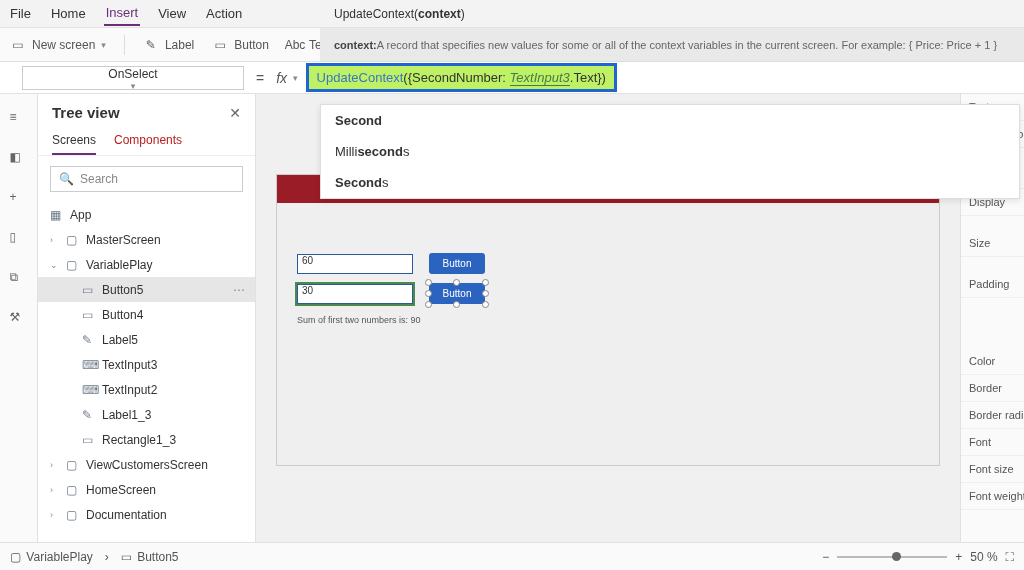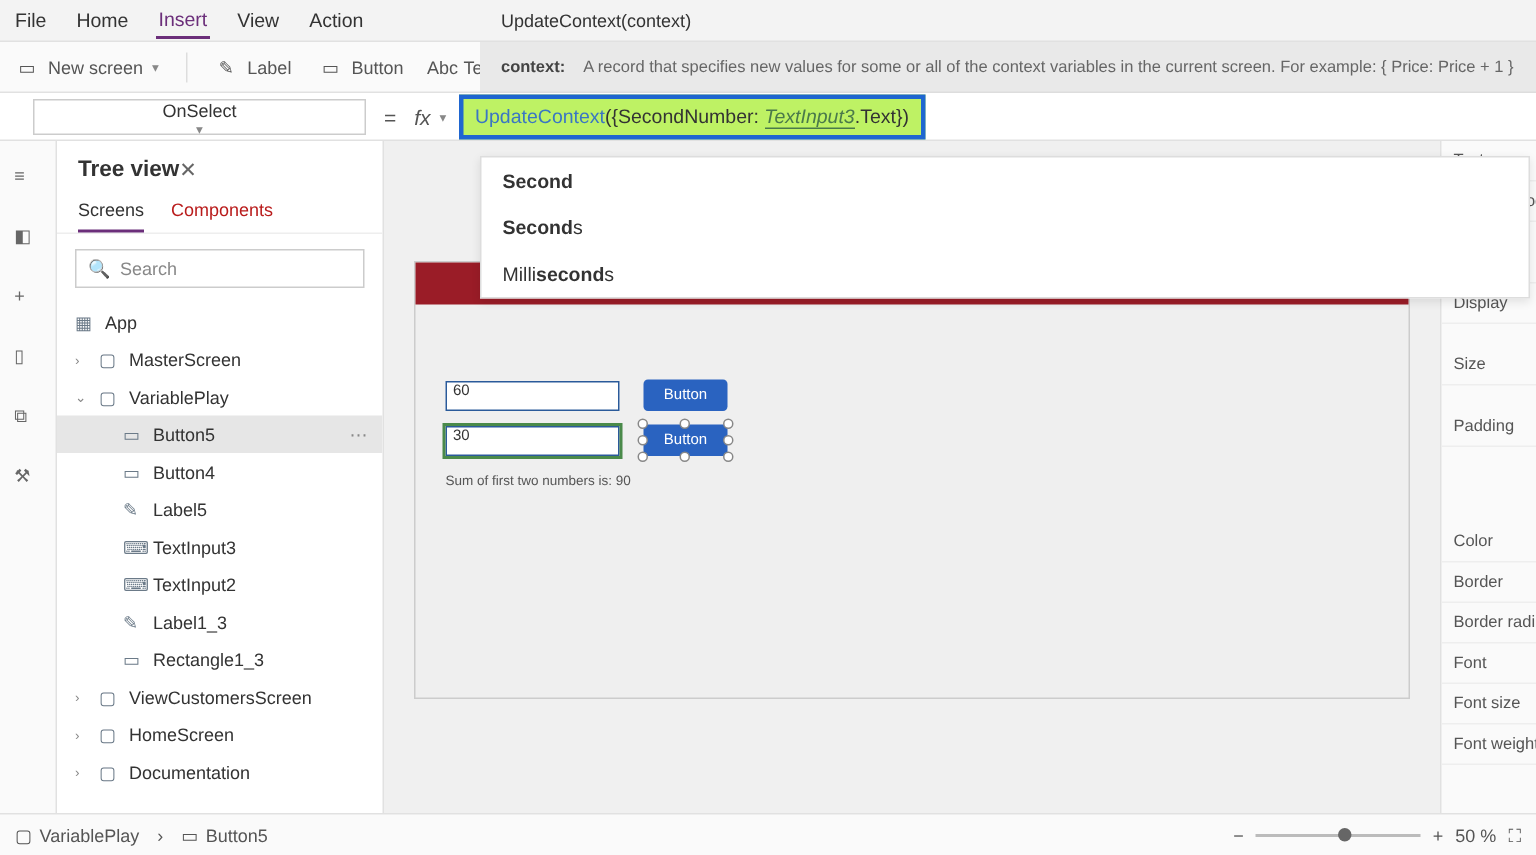--- a/index.html
+++ b/index.html
@@ -18,34 +18,34 @@
   .formula-row { display: flex; align-items: center; height: 32px; background: #fff; border-bottom: 1px solid #e1e1e1; }
   .prop-select { width: 222px; height: 24px; margin-left: 22px; border: 1px solid #ccc; display: flex; align-items: center; justify-content: space-between; padding: 0 8px; font-size: 12px; background: #fff; flex-direction: column; }
   .eq { margin: 0 12px; font-size: 14px; color: #555; }
   .fx { font-style: italic; font-size: 14px; color: #555; margin-right: 6px; }
   .formula-box { border: 3px solid #1f66d0; background: #bef264; padding: 4px 8px; font-family: Consolas, monospace; font-size: 13px; position: relative; }
   .fn-name { color: #3a76c4; }
   .fn-ident { color: #333; }
   .fn-italic { font-style: italic; color: #4a7a4a; border-bottom: 1px solid #4a7a4a; }
   
   .sig-row { position: absolute; left: 320px; top: 0; height: 28px; display: flex; align-items: center; font-size: 12px; color: #333; padding-left: 14px; }
-  .sig-row .pname { font-weight: 400; }
+  .sig-row .pname { font-weight: 700; }
   .help-row { position: absolute; left: 320px; top: 28px; right: 0; height: 34px; display: flex; align-items: center; font-size: 11px; color: #666; background: #e9e9e9; padding: 0 14px; border-bottom: 1px solid #ddd; }
-  .help-row b { color: #444; margin-right: 12px; }
+  .help-row b { color: #444; margin-right: 0; }
   
   .suggest-panel { position: absolute; left: 320px; top: 104px; width: 700px; background: #fff; border: 1px solid #ddd; z-index: 5; box-shadow: 0 2px 6px rgba(0,0,0,0.1); }
   .sugg-item { padding: 8px 14px; font-size: 13px; color: #333; cursor: pointer; }
   .sugg-item b { font-weight: 600; }
   
   .main { position: absolute; top: 94px; left: 0; right: 0; bottom: 28px; display: flex; }
   .railbar { width: 38px; border-right: 1px solid #e1e1e1; background: #fafafa; display: flex; flex-direction: column; align-items: center; padding-top: 16px; gap: 22px; }
   .rail-icon { width: 18px; height: 18px; color: #666; cursor: pointer; }
   
   .treepane { width: 218px; background: #fff; border-right: 1px solid #e1e1e1; display: flex; flex-direction: column; }
-  .treehdr { display: flex; align-items: center; justify-content: flex-start; padding: 10px 14px 6px; }
+  .treehdr { display: flex; align-items: center; justify-content: space-between; padding: 10px 14px 6px; }
   .treehdr h3 { font-size: 15px; font-weight: 600; color: #333; }
   .treeclose { font-size: 14px; color: #666; cursor: pointer; }
   .treetabs { display: flex; gap: 18px; padding: 0 14px; border-bottom: 1px solid #eee; }
   .treetab { font-size: 12px; padding: 6px 0; cursor: pointer; color: #b91c1c; }
   .treetab.active { border-bottom: 2px solid #6b2e7a; color: #333; font-weight: 500; }
   .treesearch { margin: 10px 12px; border: 1px solid #ccc; height: 26px; display: flex; align-items: center; padding: 0 8px; gap: 6px; font-size: 12px; color: #888; }
   .treelist { flex: 1; overflow: auto; }
   .tnode { display: flex; align-items: center; height: 25px; padding-left: 12px; gap: 6px; font-size: 12px; color: #333; cursor: pointer; }
   .tnode.d2 { padding-left: 44px; }
   .tnode.sel { background: #e6e6e6; }
@@ -128,22 +128,22 @@
   <span class="fx">fx</span>
   <span class="chev">▾</span>
   <div style="width:8px"></div>
   <div class="formula-box">
     <span class="fn-name">UpdateContext</span><span class="fn-ident">({</span><span class="fn-ident">SecondNumber: </span><span class="fn-italic">TextInput3</span><span class="fn-ident">.Text})</span>
   </div>
 </div>
 
 <div class="suggest-panel">
   <div class="sugg-item"><b>Second</b></div>
+  <div class="sugg-item"><span>Milli</span><b>second</b><span>s</span></div>
   <div class="sugg-item"><b>Second</b><span>s</span></div>
-  <div class="sugg-item"><span>Milli</span><b>second</b><span>s</span></div>
 </div>
 
 <div class="main">
   <div class="railbar">
     <span class="rail-icon">≡</span>
     <span class="rail-icon">◧</span>
     <span class="rail-icon">+</span>
     <span class="rail-icon">▯</span>
     <span class="rail-icon">⧉</span>
     <span class="rail-icon">⚒</span>

